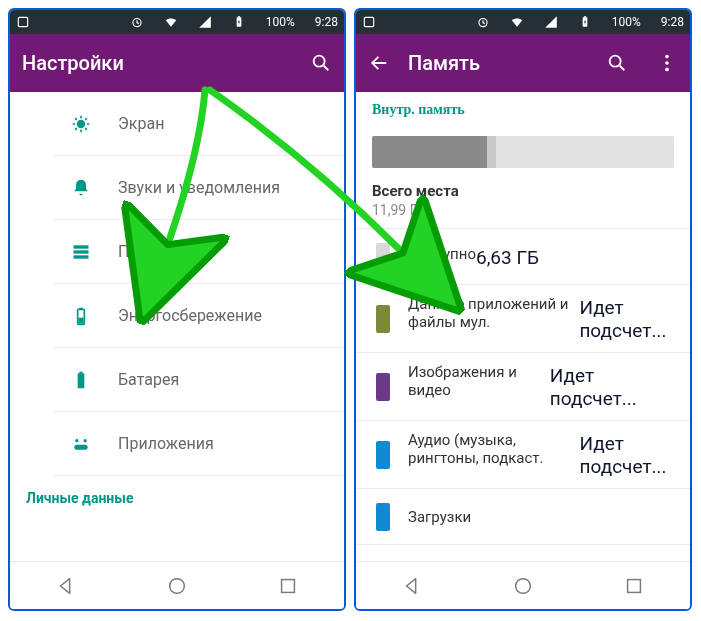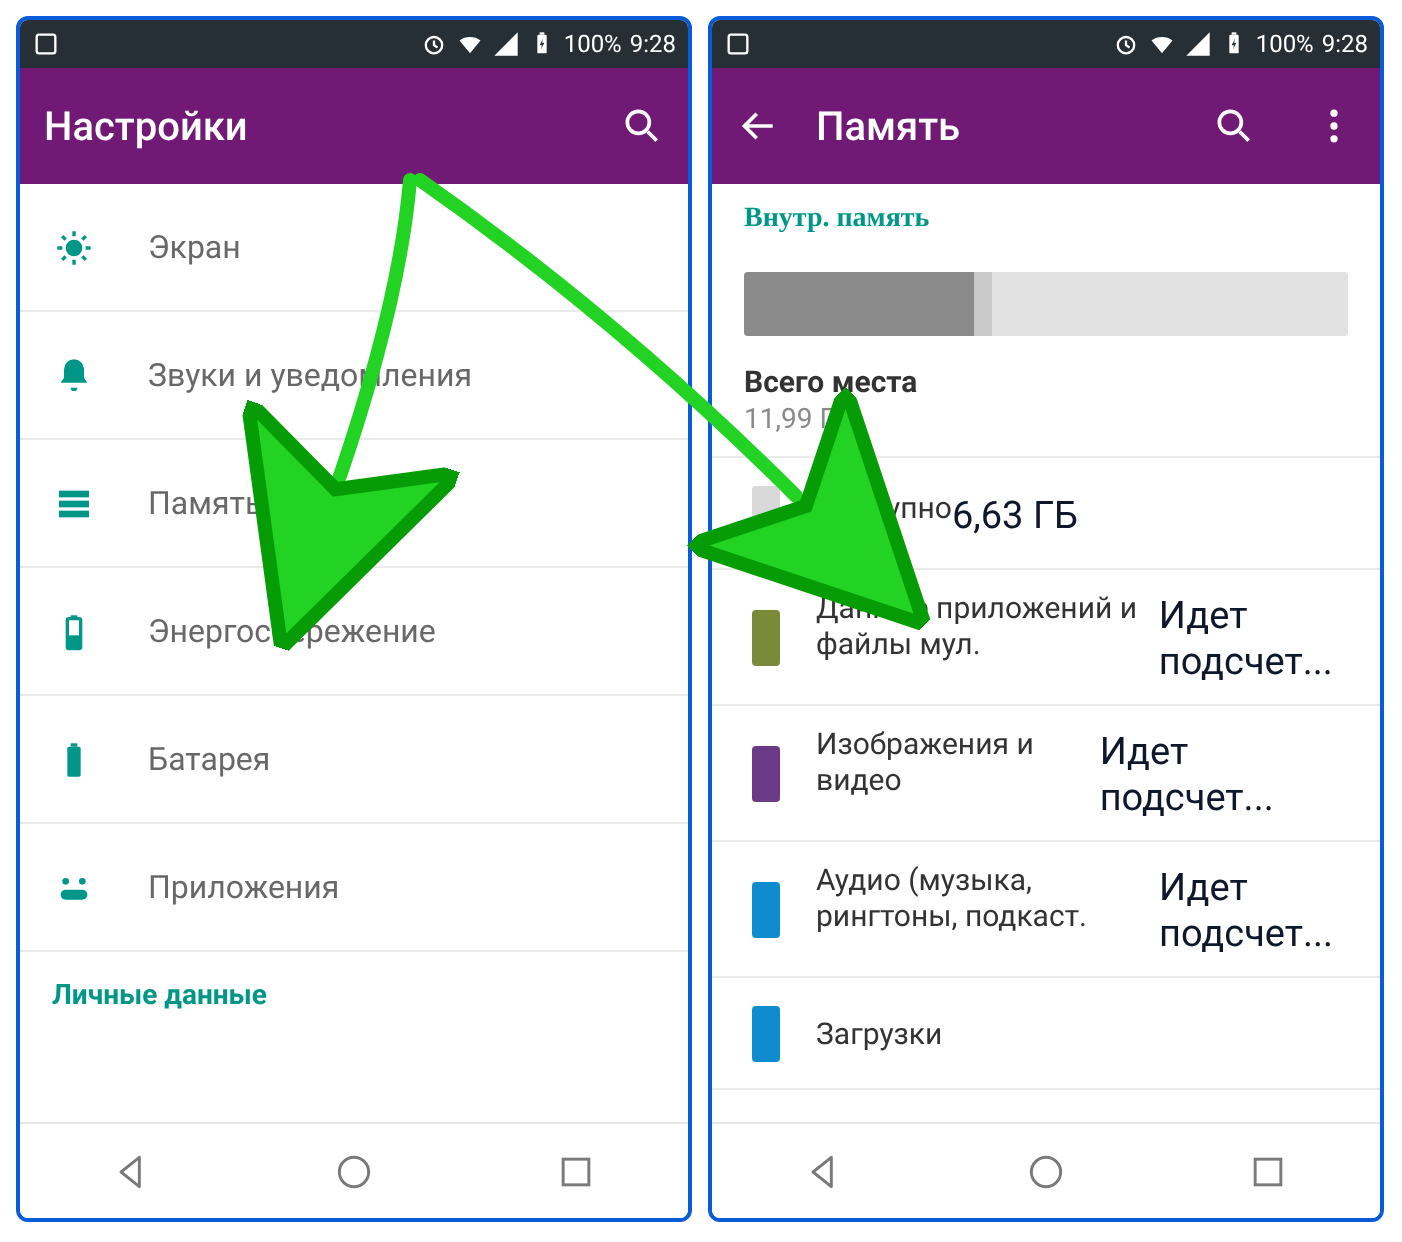--- a/index.html
+++ b/index.html
@@ -26,21 +26,21 @@
     height: 24px;
     background: #262f36;
     color: #fff;
     display: flex;
     align-items: center;
     justify-content: space-between;
     padding: 0 6px;
     font-size: 12px;
   }
   .statusbar .left { display: flex; align-items: center; gap: 4px; }
-  .statusbar .right { display: flex; align-items: center; gap: 4px; }
+  .statusbar .right { display: flex; align-items: center; gap: 20px; }
   .status-ico { width: 14px; height: 14px; display: inline-flex; align-items: center; justify-content: center; }
   .status-ico svg { width: 14px; height: 14px; fill: #fff; }
 
   .appbar {
     height: 58px;
     background: #701a75;
     color: #fff;
     display: flex;
     align-items: center;
     padding: 0 12px;
@@ -49,20 +49,21 @@
   .appbar .title { font-size: 20px; font-weight: 500; flex: 1; }
   .appbar .ab-ico svg { width: 22px; height: 22px; fill: #fff; }
   .appbar .ab-ico { display: flex; align-items: center; }
   .list-item {
     display: flex;
     align-items: center;
     height: 64px;
     padding: 0 16px;
     border-bottom: 1px solid #eaeaea;
     gap: 26px;
+    margin-left: 44px;
   }
   .list-item .li-ico { width: 22px; display: flex; justify-content: center; }
   .list-item .li-ico svg { width: 20px; height: 20px; fill: #009688; }
   .list-item .li-label { font-size: 16px; color: #686868; }
 
   .section-header {
     padding: 16px 16px 8px 16px;
     font-size: 14px;
     font-weight: 700;
     color: #009688;

